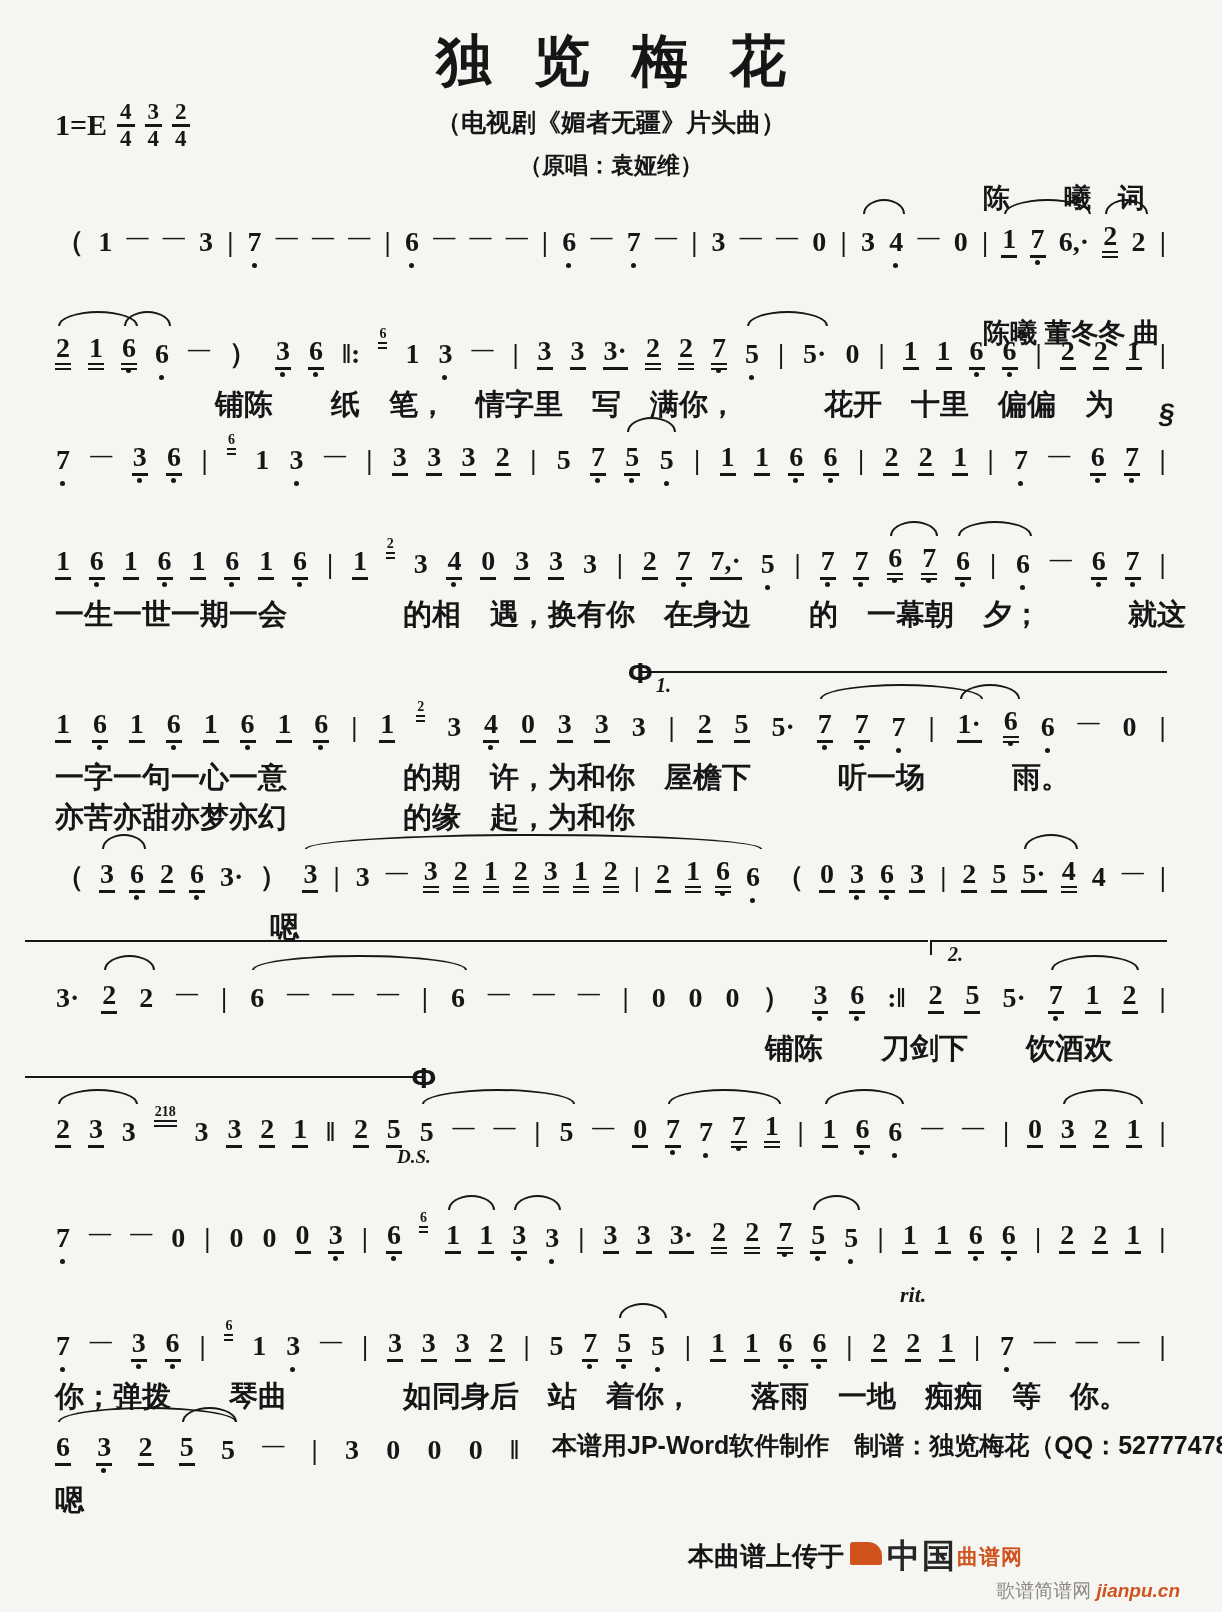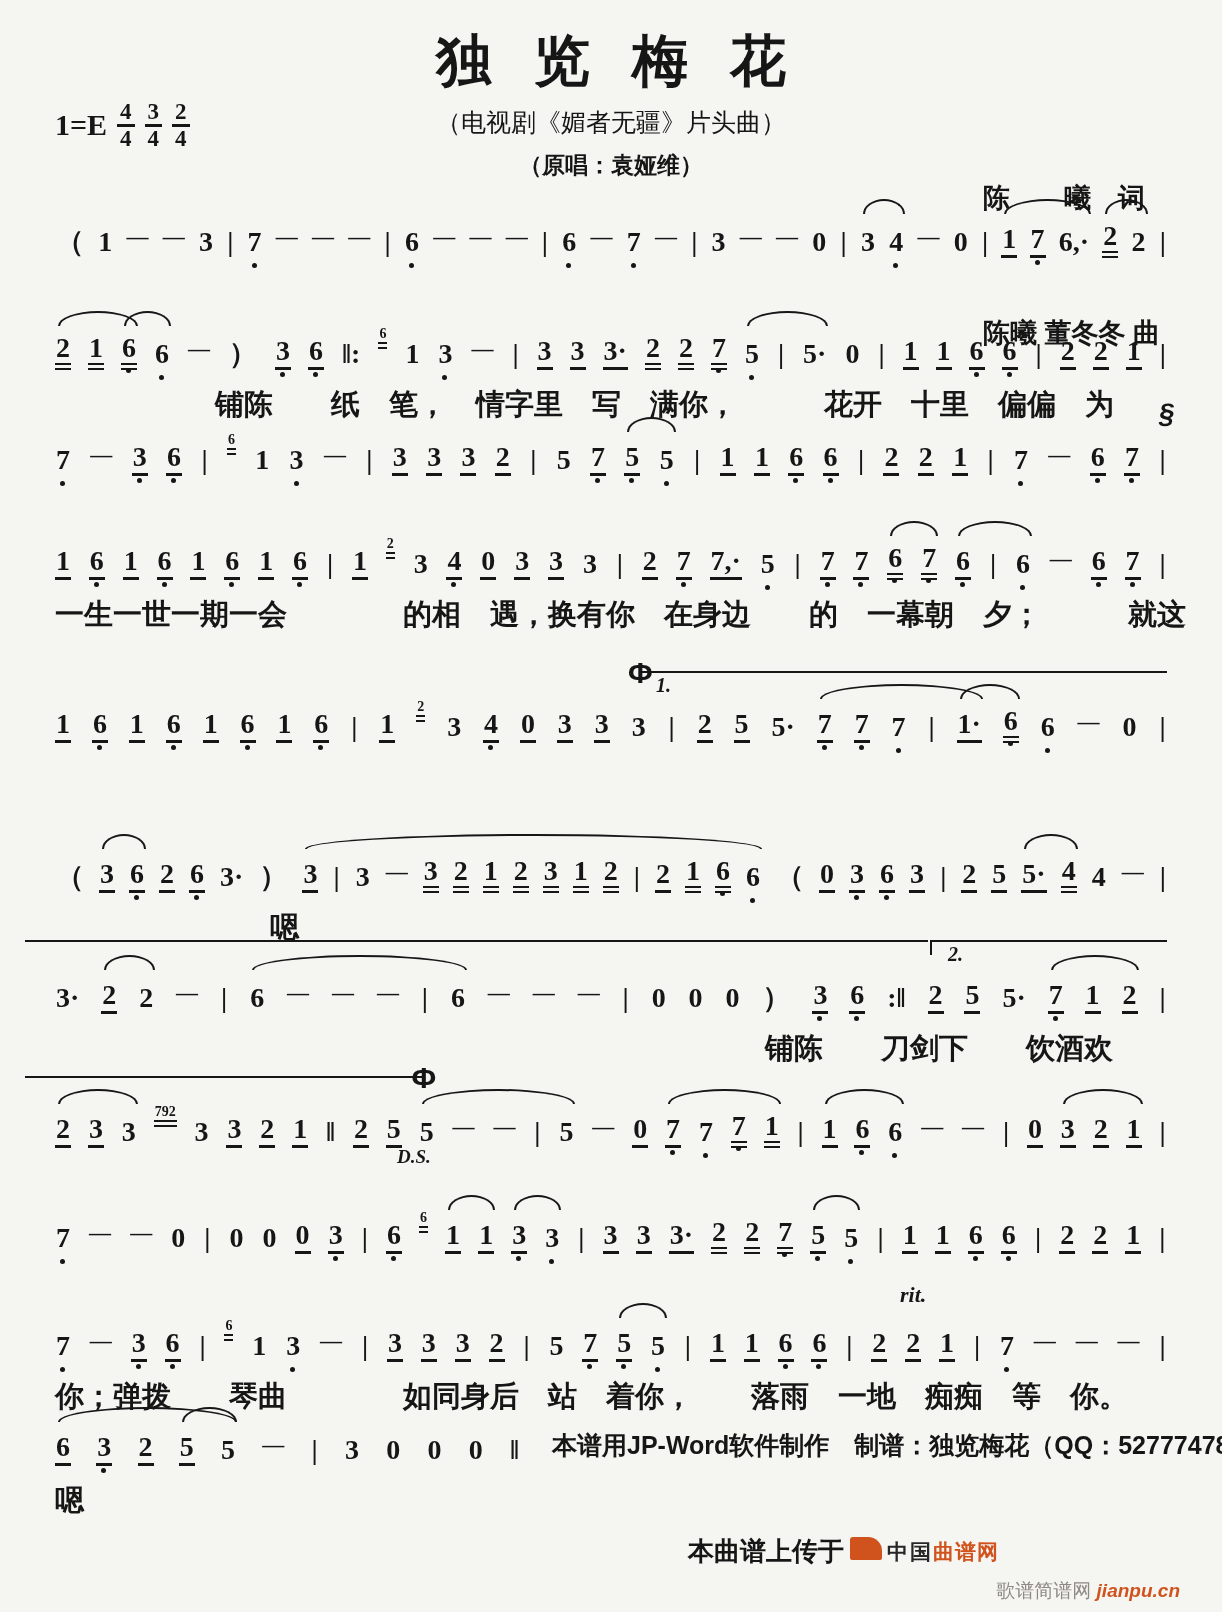--- a/index.html
+++ b/index.html
@@ -11,21 +11,21 @@
   
   .title{
     position:absolute;top:24px;left:0;width:100%;text-align:center;
     font-size:56px;font-weight:800;letter-spacing:42px;text-indent:42px;
   }
   .keysig{position:absolute;left:55px;top:100px;font-family:"Liberation Serif","DejaVu Serif",serif;
     font-weight:700;font-size:30px;display:flex;align-items:center;gap:10px;}
   .frac{display:inline-flex;flex-direction:column;text-align:center;font-size:23px;line-height:1.02;}
   .frac b{display:block;border-bottom:3px solid #161616;padding:0 3px 1px;}
   .frac i{display:block;font-style:normal;font-weight:700;}
-  .subtitle{position:absolute;top:106px;left:0;width:100%;text-align:center;font-size:25px;font-weight:400;}
+  .subtitle{position:absolute;top:106px;left:0;width:100%;text-align:center;font-size:25px;font-weight:700;}
   .subtitle2{position:absolute;top:150px;left:0;width:100%;text-align:center;font-size:23px;font-weight:600;}
   .credits{position:absolute;right:62px;top:86px;text-align:left;font-size:27px;font-weight:600;line-height:45px;white-space:pre;}
   
   .system{position:absolute;left:55px;width:1112px;}
   .notes{
     display:flex;justify-content:space-between;align-items:flex-end;
     position:relative;height:46px;
     font-family:"Liberation Serif","DejaVu Serif",serif;font-weight:700;font-size:28px;line-height:1;
   }
   .tok{position:relative;padding:0 1px 2px;}
@@ -47,21 +47,21 @@
   .coda-sym{position:absolute;left:-12px;top:-17px;font-size:30px;font-weight:800;}
   .coda-end{left:auto;right:-11px;}
   .volta-num{position:absolute;left:16px;top:1px;font-family:"Liberation Serif",serif;font-style:italic;font-weight:700;font-size:20px;}
   .ds-label{position:absolute;left:342px;top:44px;font-family:"Liberation Serif",serif;font-style:italic;font-weight:700;font-size:19px;}
   .rit-label{position:absolute;left:845px;top:-34px;font-family:"Liberation Serif",serif;font-style:italic;font-weight:700;font-size:22px;}
   .maker{position:absolute;left:497px;top:9px;font-size:25px;font-weight:600;white-space:pre;}
   
   .footer{position:absolute;left:688px;top:1534px;width:500px;height:70px;}
   .upload{font-size:26px;font-weight:600;vertical-align:middle;}
   .logo-icon{display:inline-block;width:32px;height:23px;background:#d0531d;border-radius:3px 14px 2px 2px;vertical-align:middle;margin:0 5px 6px 6px;}
-  .logo-cn{font-size:21px;font-weight:800;color:#262626;vertical-align:middle;letter-spacing:2px;text-align:right;}
+  .logo-cn{font-size:33px;font-weight:800;color:#262626;vertical-align:middle;letter-spacing:2px;text-align:right;}
   .logo-sub{color:#d0531d;font-weight:800;font-size:21px;vertical-align:middle;letter-spacing:1px;}
   .watermark{position:absolute;right:6px;bottom:-2px;background:#f5f5f2;padding:3px 2px 2px 10px;font-size:19px;color:#8f8a85;}
   .wm-domain{color:#d0531d;font-weight:700;font-style:italic;}
 </style>
 </head>
 <body>
 
 <div>
   <div class="title">独览梅花</div>
   <div class="keysig">
@@ -293,20 +293,21 @@
         <span class="tok bar">|</span>
         <span class="tok u1">1·</span>
         <span class="tok u2">6<i class="db"></i></span>
         <span class="tok">6<i class="db"></i></span>
         <span class="tok dash">—</span>
         <span class="tok">0</span>
         <span class="tok bar">|</span>
         <div class="arc" style="left: 765px; width: 159px;"></div>
         <div class="arc" style="left: 905px; width: 56px;"></div>
       </div>
+    <div class="lyrics" style="padding-left: 0px;"><div class="lyr">一字一句一心一意　　　　的期　许，为和你　屋檐下　　　听一场　　　雨。</div><div class="lyr">亦苦亦甜亦梦亦幻　　　　的缘　起，为和你</div></div>
   </div>
 
   <div class="system" style="top:847px">
     <div class="notes">
         <span class="tok">（</span>
         <span class="tok u1">3</span>
         <span class="tok u1">6<i class="db"></i></span>
         <span class="tok u1">2</span>
         <span class="tok u1">6<i class="db"></i></span>
         <span class="tok">3·</span>
@@ -391,21 +392,21 @@
 
   <div class="system" style="top:1102px">
     <div class="volta-cont" style="left:-30px;width:400px;top:-26px;">
       <span class="coda-sym coda-end">Φ</span>
     </div>
     <span class="ds-label">D.S.</span>
     <div class="notes">
         <span class="tok u1">2</span>
         <span class="tok u1">3</span>
         <span class="tok">3</span>
-        <span class="tok grace u2">792</span>
+        <span class="tok grace u2">218</span>
         <span class="tok">3</span>
         <span class="tok u1">3</span>
         <span class="tok u1">2</span>
         <span class="tok u1">1</span>
         <span class="tok bar">‖</span>
         <span class="tok u1">2</span>
         <span class="tok u1">5</span>
         <span class="tok">5</span>
         <span class="tok dash">—</span>
         <span class="tok dash">—</span>

